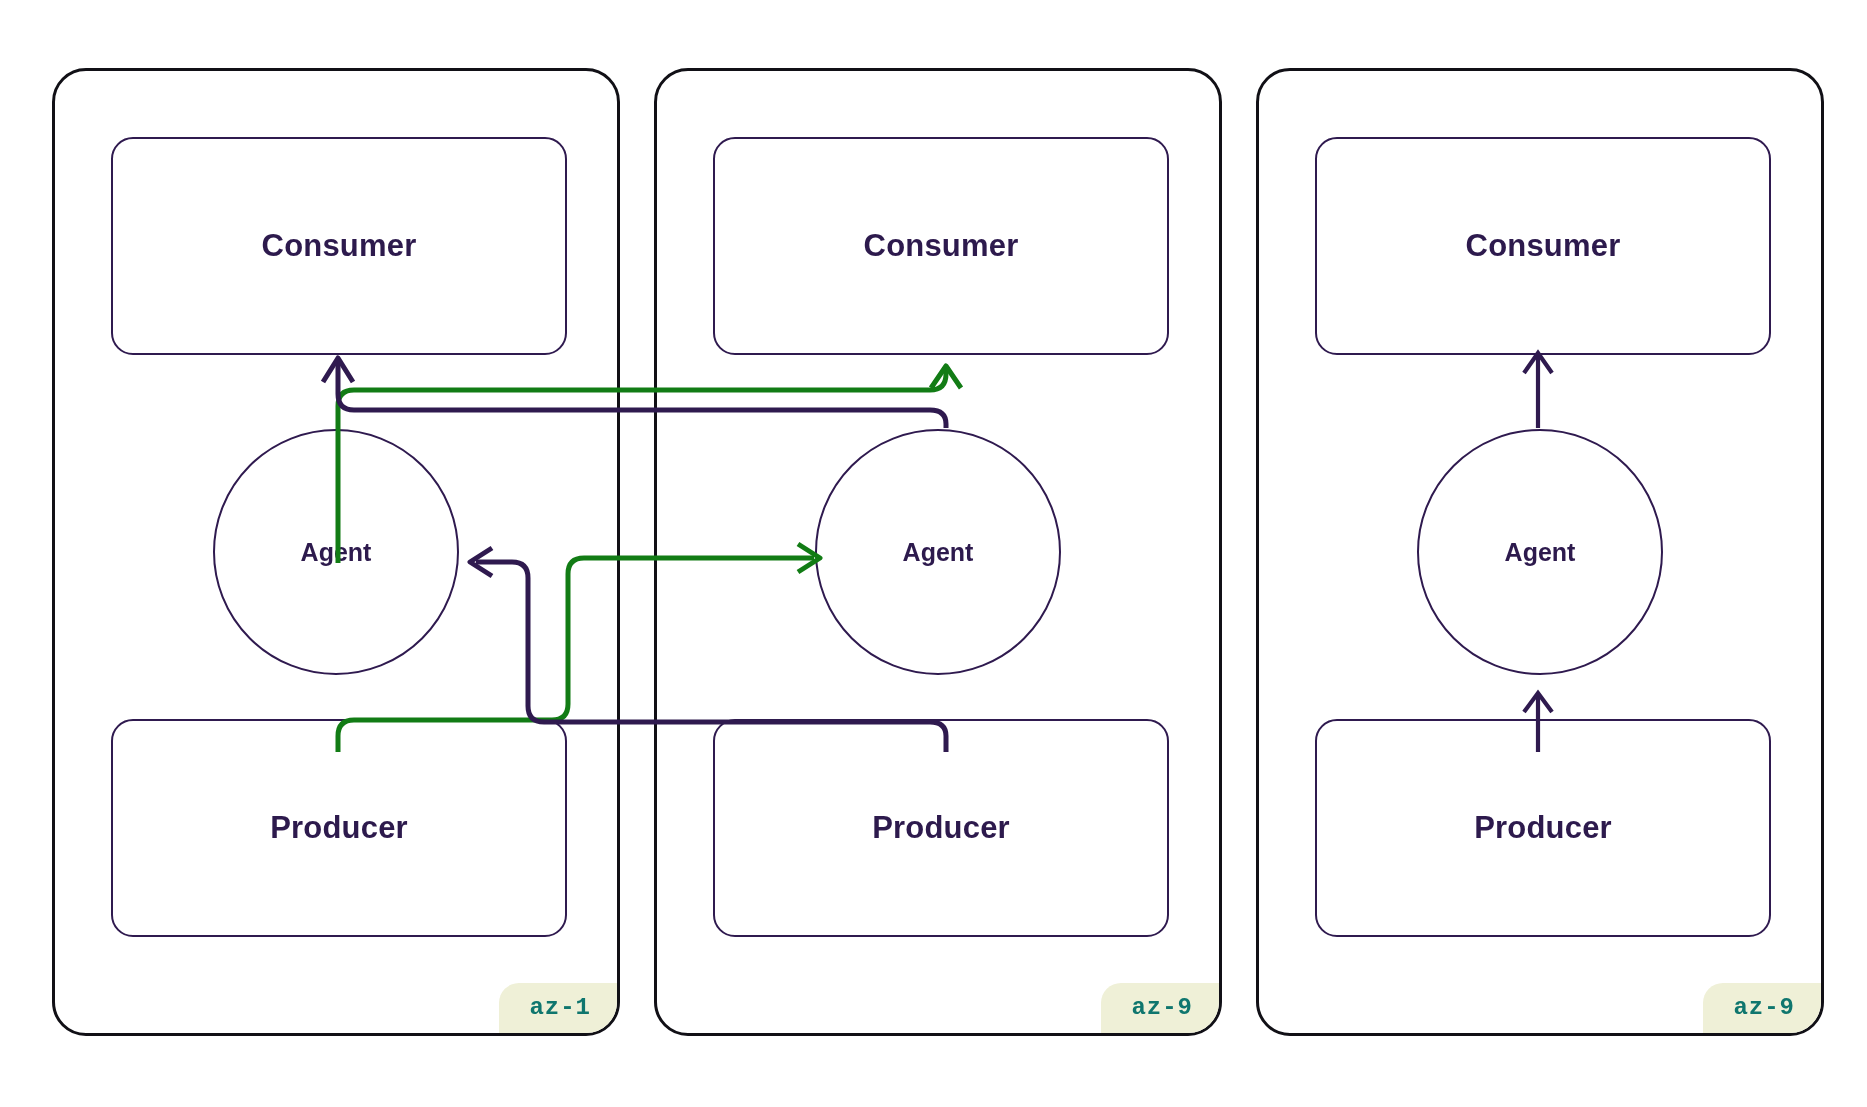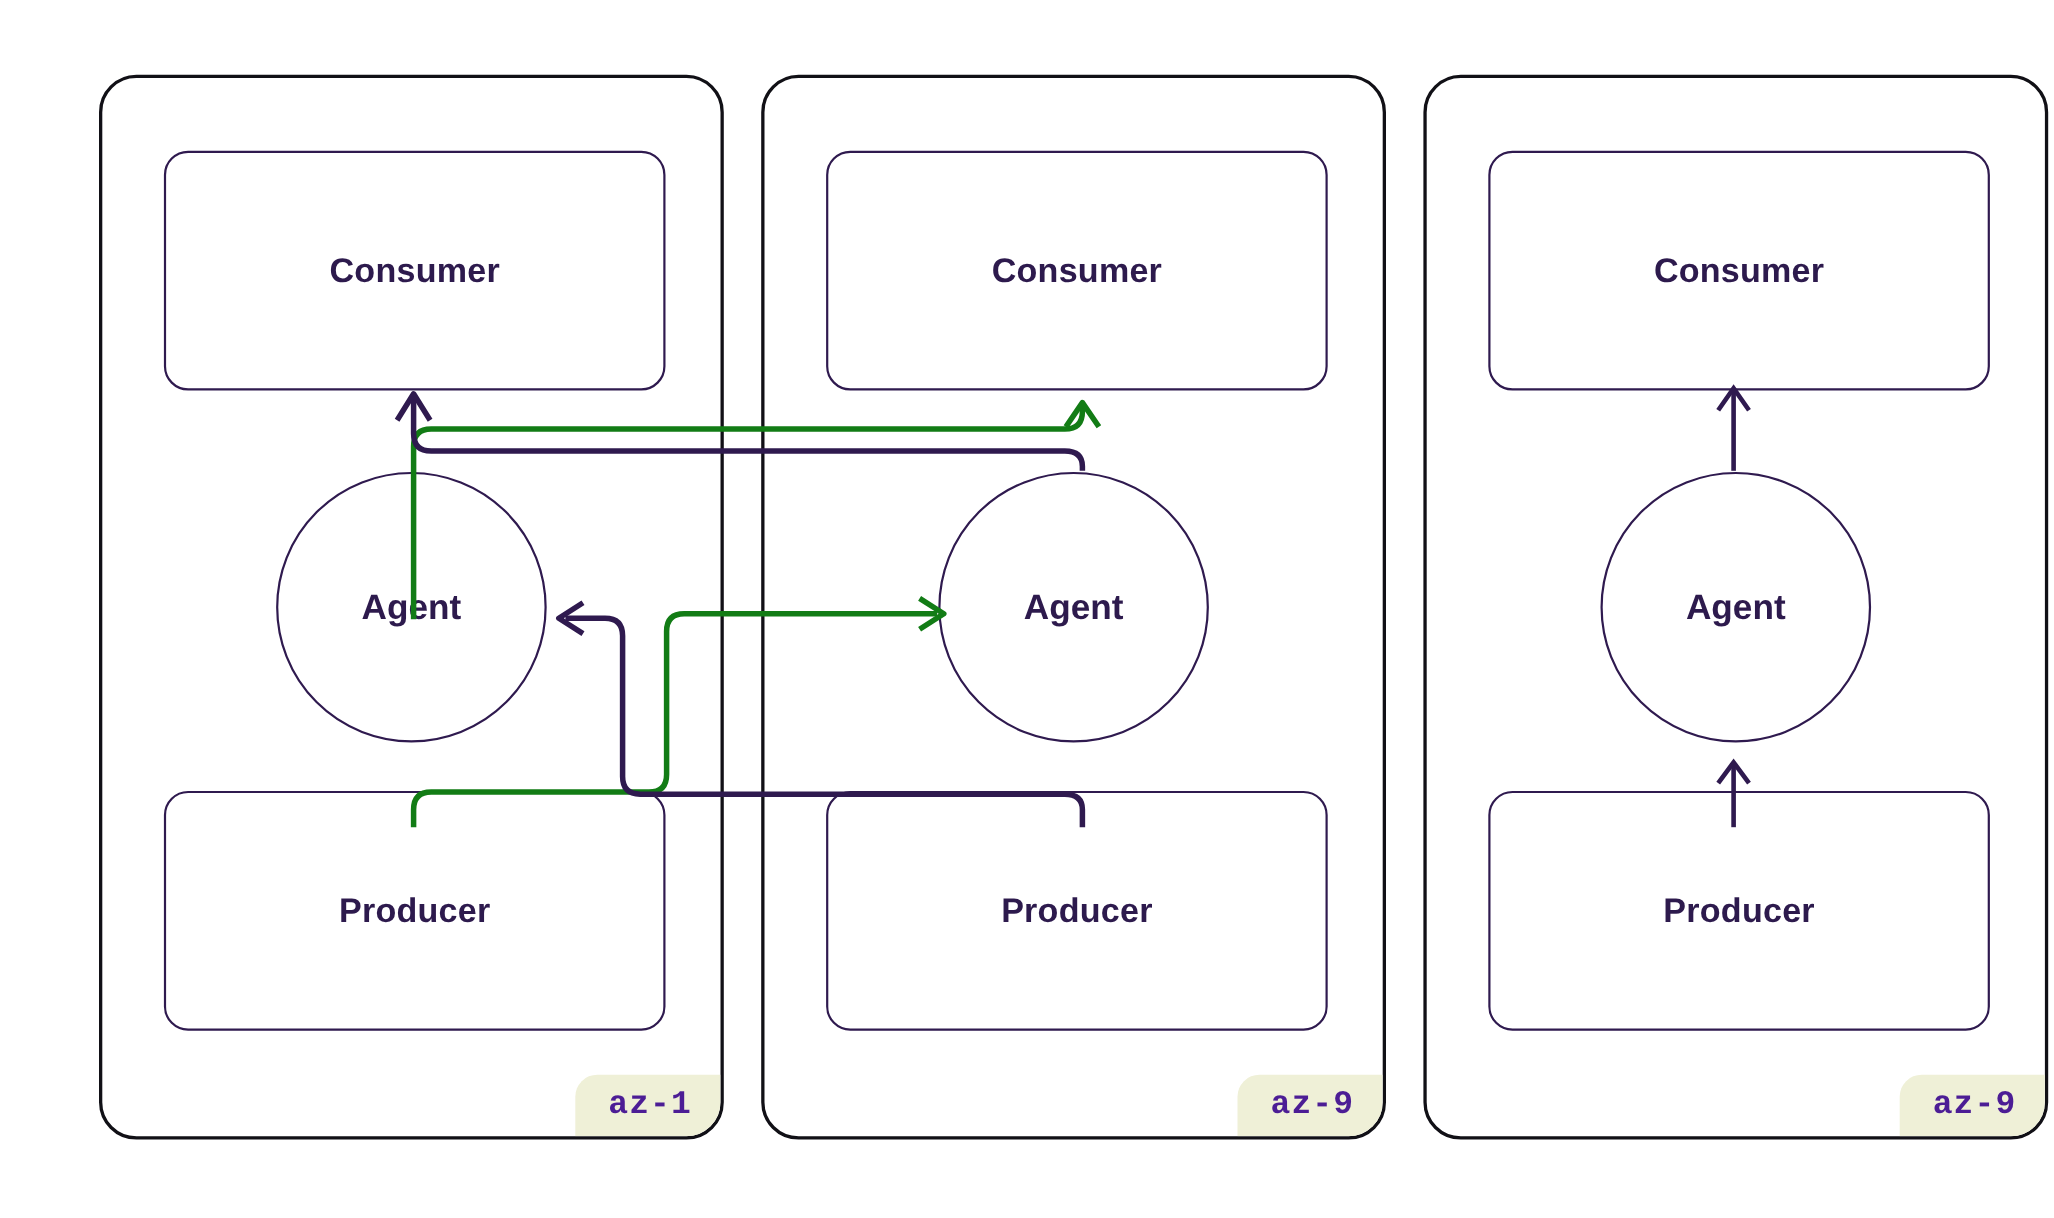--- a/index.html
+++ b/index.html
@@ -12,21 +12,20 @@
     width: 1867px; height: 1107px;
     font-family: "Liberation Sans", sans-serif;
     position: relative;
     overflow: hidden;
   }
   .canvas {
     position: absolute;
     inset: 0;
     width: 1637px;
     height: 1107px;
-    margin-left: 38px;
   }
   
   .az {
     position: absolute;
     border: 3px solid #111016;
     border-radius: 34px;
     background: #ffffff;
     overflow: hidden;
   }
   #az-1 { left: 52px;  top: 68px; width: 568px; height: 968px; }
@@ -54,34 +53,34 @@
     position: absolute;
     left: 158px; top: 358px;
     width: 246px; height: 246px;
     border: 2.4px solid #2f1a4f;
     border-radius: 50%;
     background: #ffffff;
     display: flex;
     align-items: center;
     justify-content: center;
     color: #2d1a4d;
-    font-size: 32px;
+    font-size: 25px;
     font-weight: bold;
   }
 
   
   .az-badge {
     position: absolute;
     right: 0; bottom: 0;
     background: #eff0d7;
     border-top-left-radius: 20px;
     padding: 11px 26px 11px 30px;
-    color: #4c1d95;
+    color: #0f766e;
     font-family: "Liberation Mono", monospace;
-    font-size: 30px;
+    font-size: 24px;
     font-weight: bold;
     letter-spacing: 1px;
     line-height: 1.15;
   }
 
   
   .wires {
     position: absolute;
     left: 0; top: 0;
     width: 1867px; height: 1107px;

